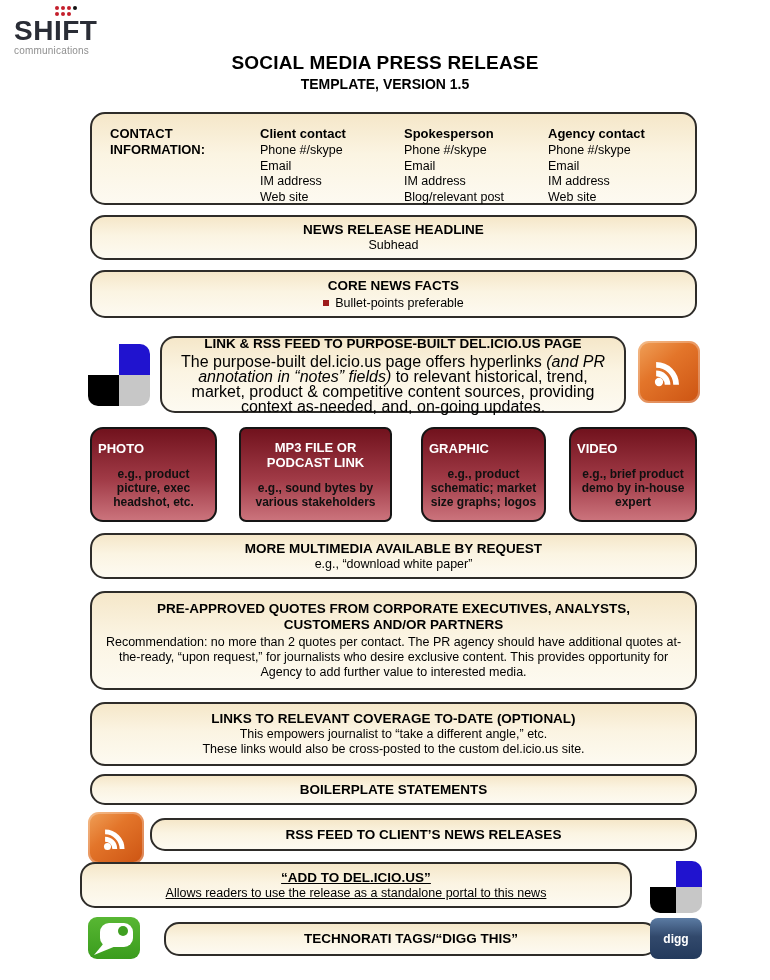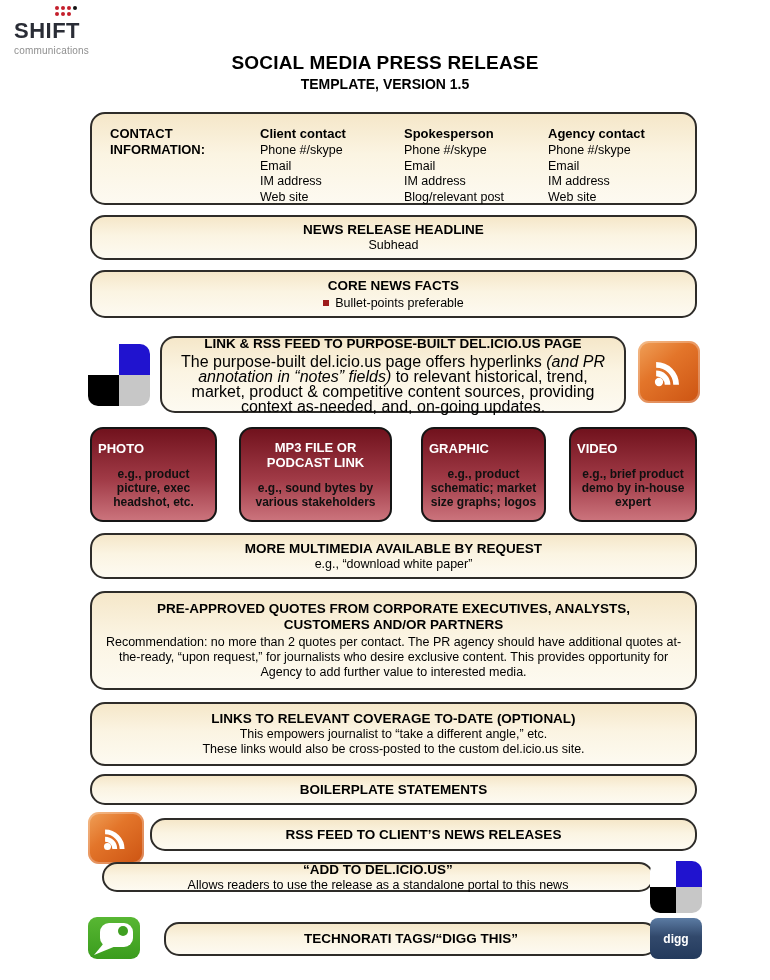--- a/index.html
+++ b/index.html
@@ -6,21 +6,21 @@
   .page{position:relative;width:770px;height:980px;background:#fff;overflow:hidden;
         font-family:"Liberation Sans",sans-serif;color:#000;}
 
   
   .logo{position:absolute;left:14px;top:6px;width:110px;}
   .logo-dots{margin-left:41px;}
   .dotrow{display:flex;gap:2px;margin-bottom:2px;}
   .dot{width:4px;height:4px;border-radius:50%;}
   .dot.red{background:#c41f2c;}
   .dot.black{background:#121212;}
-  .logo-name{font-size:22px;font-weight:bold;color:#2a2d36;letter-spacing:.5px;line-height:26px;}
+  .logo-name{font-size:28px;font-weight:bold;color:#2a2d36;letter-spacing:.5px;line-height:26px;}
   .logo-tag{font-size:10px;color:#8f8f8f;letter-spacing:.2px;margin-top:1px;}
 
   
   .hdr{position:absolute;left:0;top:52px;width:770px;text-align:center;}
   .hdr-title{font-size:19px;font-weight:bold;letter-spacing:.2px;}
   .hdr-sub{font-size:14px;font-weight:bold;margin-top:2px;}
 
   
   .box{position:absolute;border:2px solid #2e2c29;border-radius:15px;box-sizing:border-box;
        background:linear-gradient(#f5e7c9 0%,#fbf4e2 45%,#fdfaf1 100%);
@@ -159,21 +159,21 @@
       <circle cx="7" cy="21" r="2.9" fill="#fff"></circle>
       <path d="M5 15 A8 8 0 0 1 13 23" stroke="#fff" stroke-width="4" fill="none"></path>
       <path d="M5 9 A14 14 0 0 1 19 23" stroke="#fff" stroke-width="4" fill="none"></path>
     </svg>
   </div>
 
   <div class="redbox" style="left:90px;width:127px;">
     <div class="rb-title">PHOTO</div>
     <div class="rb-body">e.g., product picture, exec headshot, etc.</div>
   </div>
-  <div class="redbox" style="left:239px;width:153px;">
+  <div class="redbox" style="left:239px;width:153px;border-radius:7px;">
     <div class="rb-title">MP3 FILE OR PODCAST LINK</div>
     <div class="rb-body">e.g., sound bytes by various stakeholders</div>
   </div>
   <div class="redbox" style="left:421px;width:125px;">
     <div class="rb-title">GRAPHIC</div>
     <div class="rb-body">e.g., product schematic; market size graphs; logos</div>
   </div>
   <div class="redbox" style="left:569px;width:128px;">
     <div class="rb-title">VIDEO</div>
     <div class="rb-body">e.g., brief product demo by in-house expert</div>
@@ -203,21 +203,21 @@
     <svg width="34" height="34" viewBox="0 0 28 28">
       <circle cx="7" cy="21" r="2.9" fill="#fff"></circle>
       <path d="M5 15 A8 8 0 0 1 13 23" stroke="#fff" stroke-width="4" fill="none"></path>
       <path d="M5 9 A14 14 0 0 1 19 23" stroke="#fff" stroke-width="4" fill="none"></path>
     </svg>
   </div>
   <div class="box" style="left:150px;top:818px;width:547px;height:33px;">
     <div class="box-title">RSS FEED TO CLIENT’S NEWS RELEASES</div>
   </div>
 
-  <div class="box" style="left:102px;top:862px;width:552px;height:30px;">
+  <div class="box" style="left:80px;top:862px;width:552px;height:46px;text-decoration:underline;">
     <div class="box-title">“ADD TO DEL.ICIO.US”</div>
     <div class="box-sub">Allows readers to use the release as a standalone portal to this news</div>
   </div>
   <div class="delish" style="left:650px;top:861px;width:52px;height:52px;">
     <span class="qw"></span>
       <span class="qb"></span>
       <span class="qk"></span>
       <span class="qg"></span>
   </div>
 

